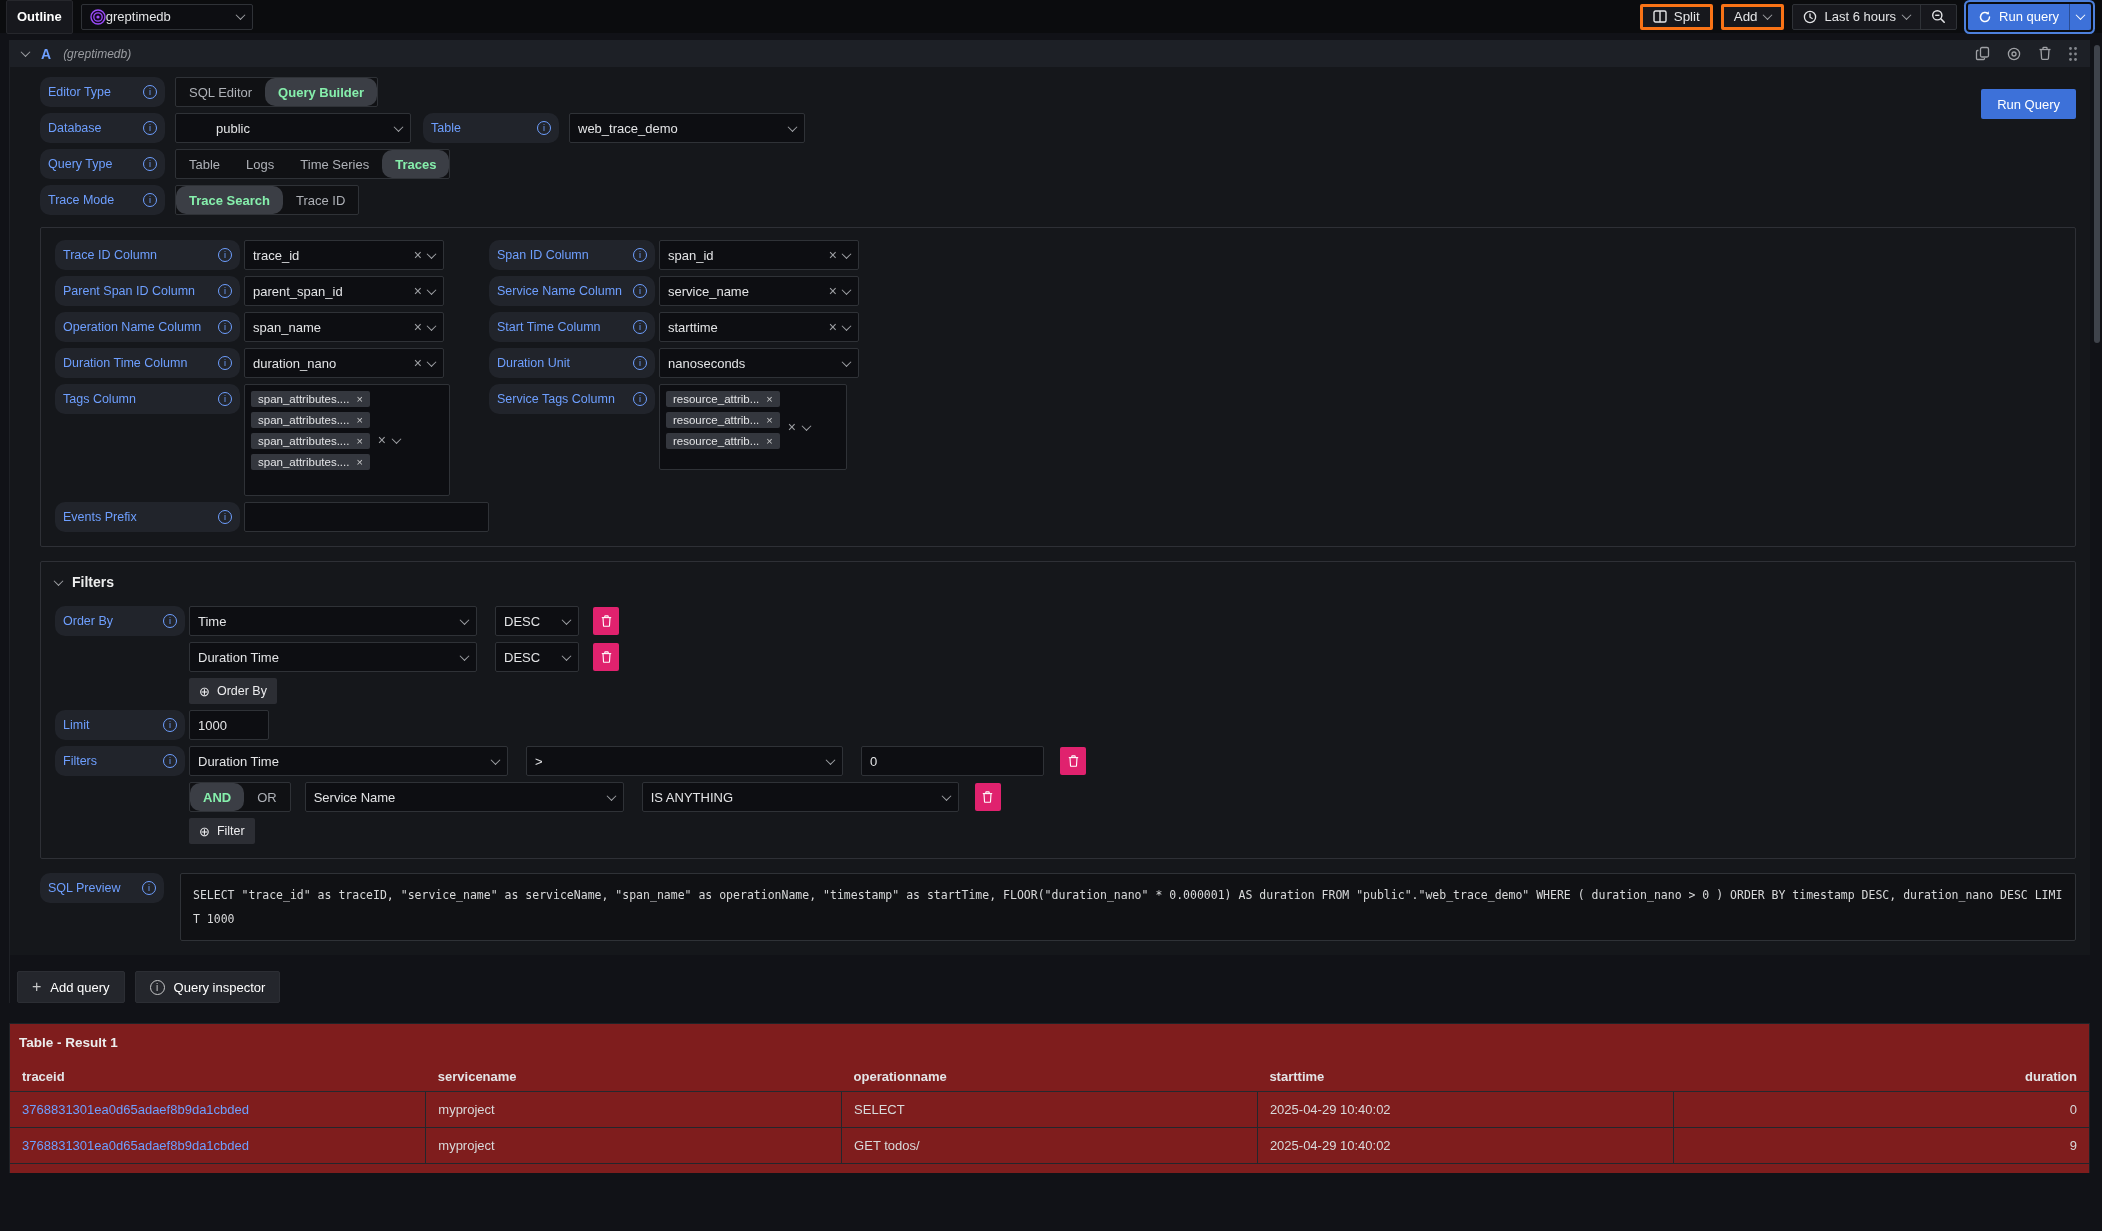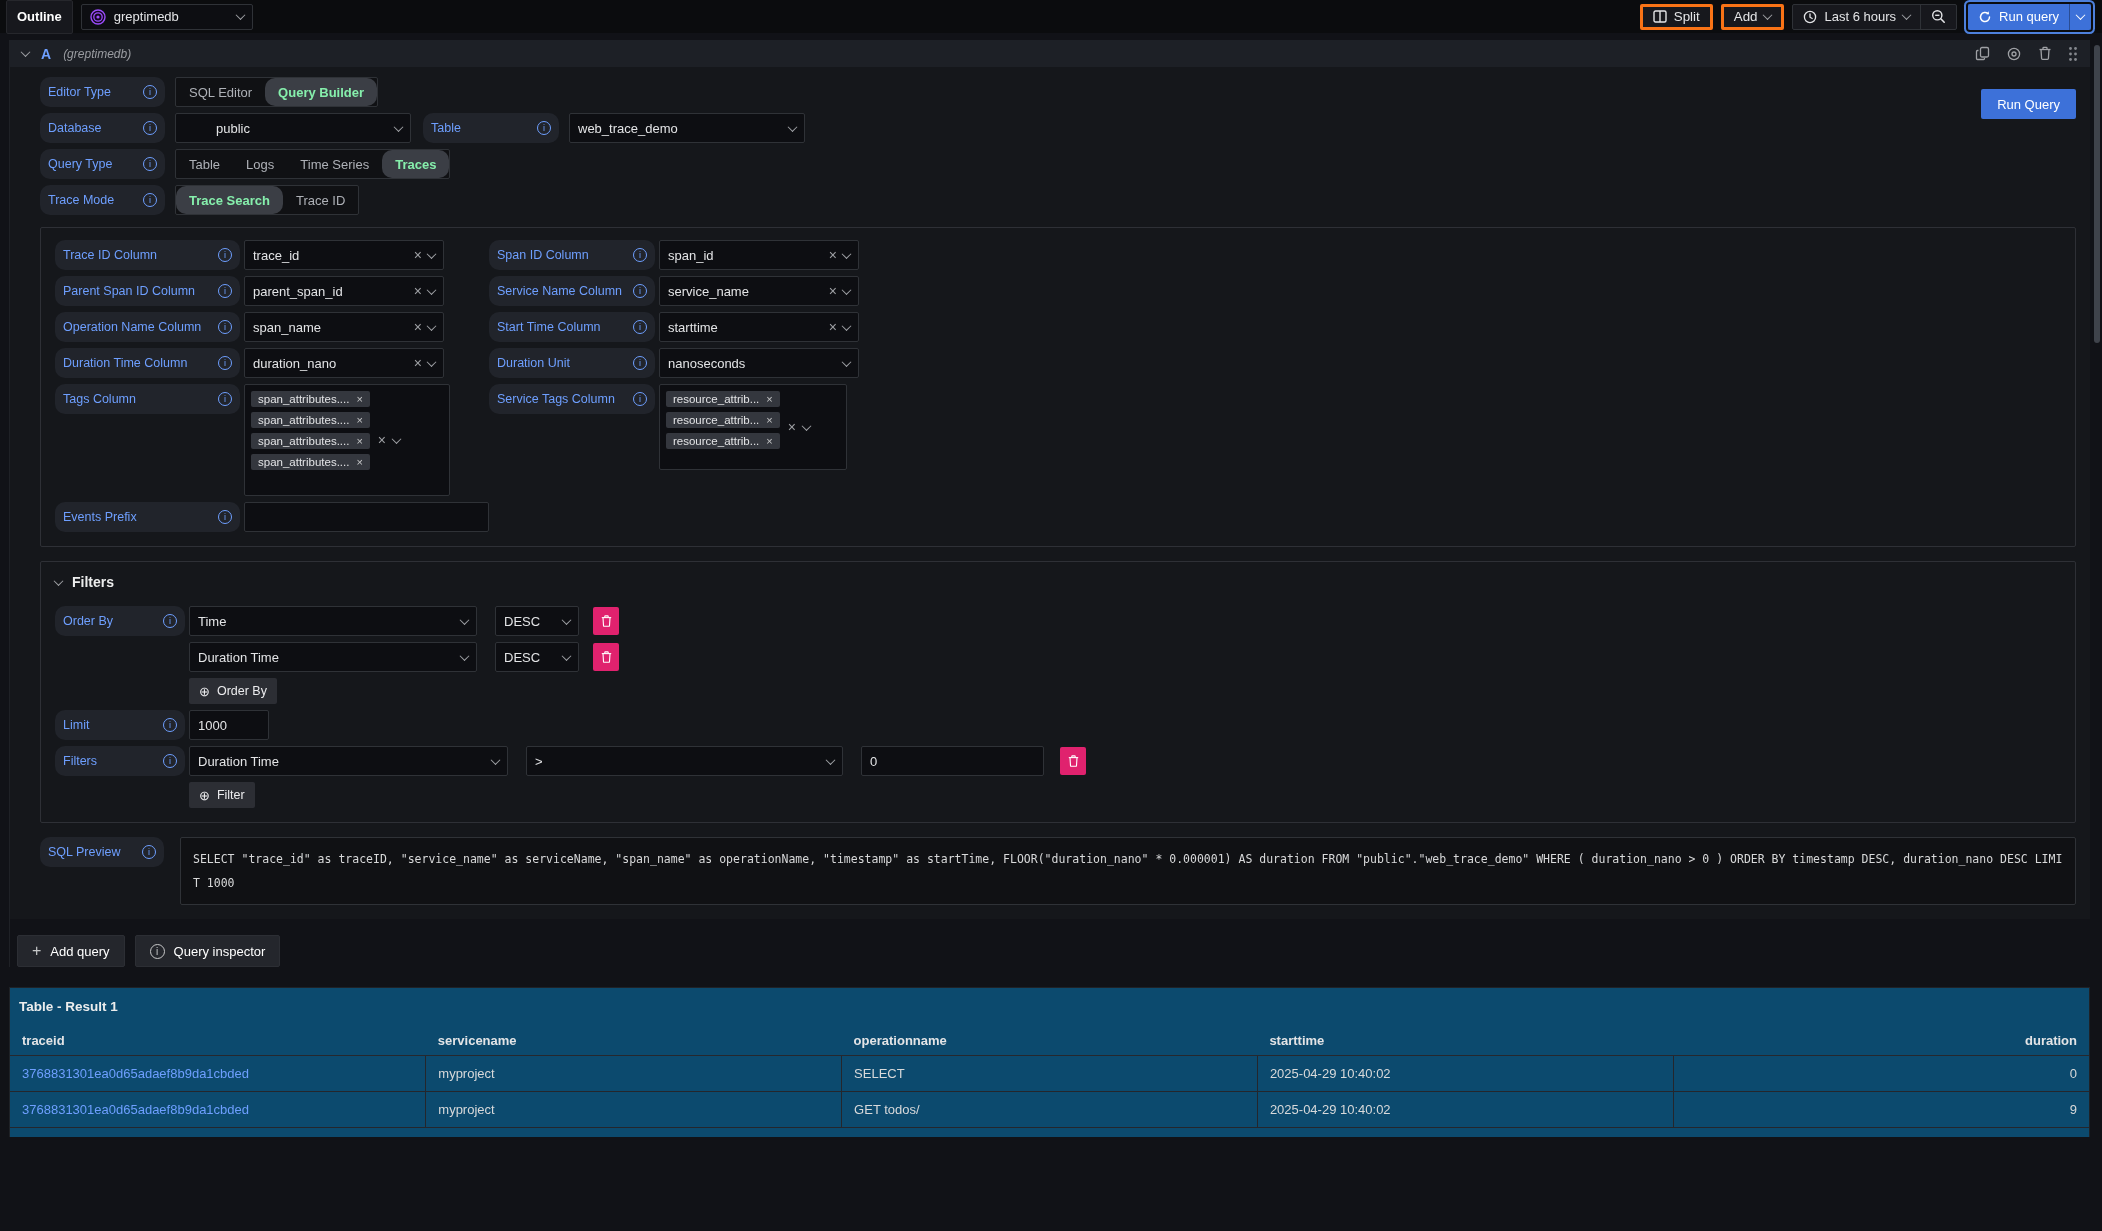--- a/index.html
+++ b/index.html
@@ -3,21 +3,21 @@
 <meta charset="utf-8">
 <style>
   * { margin:0; padding:0; box-sizing:border-box; }
   html,body { width:2102px; height:1231px; overflow:hidden; background:#111217;
               font-family:"Liberation Sans", sans-serif; color:#d8d9da; font-size:13px; }
 
   
   .topbar { height:33px; background:#0b0c0e; display:flex; align-items:center; padding:0 6px; gap:8px; }
   .outline-tab { height:26px; display:flex; align-items:center; padding:16px 10px; background:#17181d;
                  border:1px solid #26272c; border-radius:2px; color:#fff; font-weight:700; font-size:13px; }
-  .ds-picker { height:26px; width:172px; display:flex; align-items:center; gap:8px; padding:0 8px;
+  .ds-picker { height:26px; width:172px; display:flex; align-items:center; padding:0 8px;
                background:#0d0e12; border:1px solid #2f3237; border-radius:2px; }
   .ds-picker .name { flex:1; color:#e3e4e6; font-size:13px; }
   .spacer { flex:1; }
   .tb-btn { height:26px; display:inline-flex; align-items:center; gap:7px; padding:0 10px;
             background:#17181d; border:3px solid #f97316; border-radius:2px; color:#e3e4e6; font-weight:500; }
   .tb-group { height:26px; display:flex; align-items:stretch; background:#17181d;
               border:1px solid #2f3237; border-radius:2px; }
   .tb-group .seg { display:flex; align-items:center; gap:7px; padding:0 10px; color:#e3e4e6; font-weight:500; }
   .tb-group .seg + .seg { border-left:1px solid #2f3237; }
   .runq-wrap { display:flex; height:26px; border-radius:2px; margin:0 5px 0 3px;
@@ -92,21 +92,21 @@
                       font-size:13px; font-weight:500; font-family:"Liberation Sans",sans-serif; }
 
   .editor-footer { display:flex; gap:10px; padding:16px 0 0 7px; }
   .foot-btn { display:inline-flex; align-items:center; gap:9px; height:32px; padding:0 14px;
               background:#24262c; border:1px solid #2c2e34; border-radius:2px; color:#fff; font-weight:500; }
   .foot-btn .plus { font-size:16px; color:#c7c8c9; font-weight:400; }
   .info-grey { width:15px; height:15px; border:1.3px solid #c7c8c9; border-radius:50%; color:#c7c8c9;
                display:inline-flex; align-items:center; justify-content:center; font-size:10px; }
 
   
-  .results-pane { margin:20px 12px 0 9px; background:#0c4a6e; border:1px solid #1f2227; border-bottom:none; height:150px; }
+  .results-pane { margin:20px 12px 0 9px; background:#7f1d1d; border:1px solid #1f2227; border-bottom:none; height:150px; }
   .results-title { font-weight:700; font-size:13.5px; color:#eceded; padding:11px 0 12px 9px; }
   table.res { width:100%; border-collapse:collapse; table-layout:fixed; }
   table.res th { text-align:left; font-weight:700; color:#e3e4e6; padding:7px 12px; font-size:13px;
                  border-bottom:1px solid #26282e; }
   table.res td { padding:10px 12px; border-bottom:1px solid #24262c; border-right:1px solid #24262c; font-size:13px; }
   table.res td:last-child { border-right:none; }
   table.res th:last-child, table.res td:last-child { text-align:right; }
   .trace-link { color:#6e9fff; }
 
   .vscrollbar { position:fixed; right:2px; top:45px; width:6px; height:298px; background:#3f434b; border-radius:3px; }
@@ -536,20 +536,43 @@
             <span>
               <svg width="11" height="12" viewBox="0 0 11 12">
                   <path d="M.8 2.6h9.4" stroke="#fff" stroke-width="1.1"></path>
                   <path d="M3.8 2.6V1.4a.5.5 0 0 1 .5-.5h2.4a.5.5 0 0 1 .5.5v1.2" fill="none" stroke="#fff" stroke-width="1.1"></path>
                   <path d="M2 2.6l.5 8a.8.8 0 0 0 .8.7h4.4a.8.8 0 0 0 .8-.7l.5-8" fill="none" stroke="#fff" stroke-width="1.1"></path>
                 </svg>
             </span>
           </button>
         </div>
 
+        <div class="frow indent">
+          <div class="rgroup" style="margin-left:0;">
+            <span class="opt sel">AND</span>
+            <span class="opt">OR</span>
+          </div>
+          <div class="sel-box w319" style="margin-left:10px;">
+            <span class="val">Service Name</span>
+            <span class="chev"></span>
+          </div>
+          <div class="sel-box w317" style="margin-left:14px;">
+            <span class="val">IS ANYTHING</span>
+            <span class="chev"></span>
+          </div>
+          <button class="trash-btn" style="margin-left:12px;">
+            <span>
+              <svg width="11" height="12" viewBox="0 0 11 12">
+                  <path d="M.8 2.6h9.4" stroke="#fff" stroke-width="1.1"></path>
+                  <path d="M3.8 2.6V1.4a.5.5 0 0 1 .5-.5h2.4a.5.5 0 0 1 .5.5v1.2" fill="none" stroke="#fff" stroke-width="1.1"></path>
+                  <path d="M2 2.6l.5 8a.8.8 0 0 0 .8.7h4.4a.8.8 0 0 0 .8-.7l.5-8" fill="none" stroke="#fff" stroke-width="1.1"></path>
+                </svg>
+            </span>
+          </button>
+        </div>
 
         <div class="frow indent" style="margin-bottom:0;">
           <button class="mini-btn" style="border:none;font-family:inherit;">
             <span style="font-size:13px;">⊕</span>
             <span>Filter</span>
           </button>
         </div>
       </div>
 
       <div class="frow" style="margin-bottom:0;">

